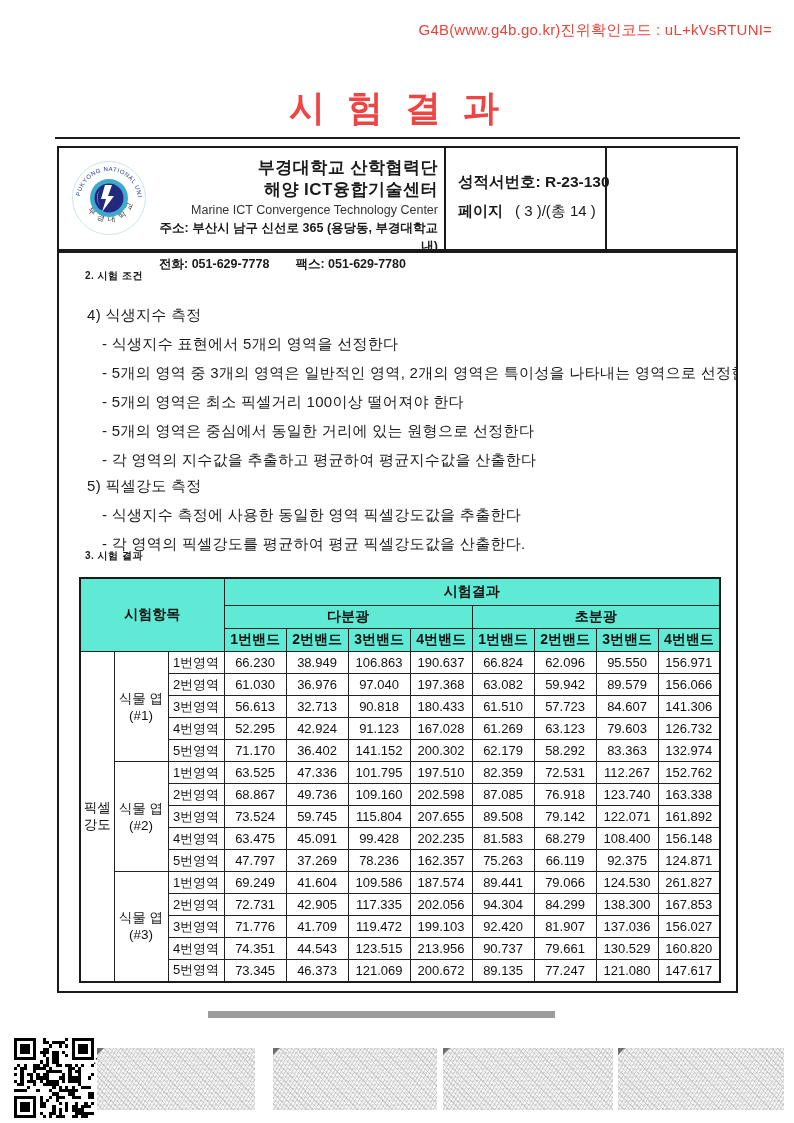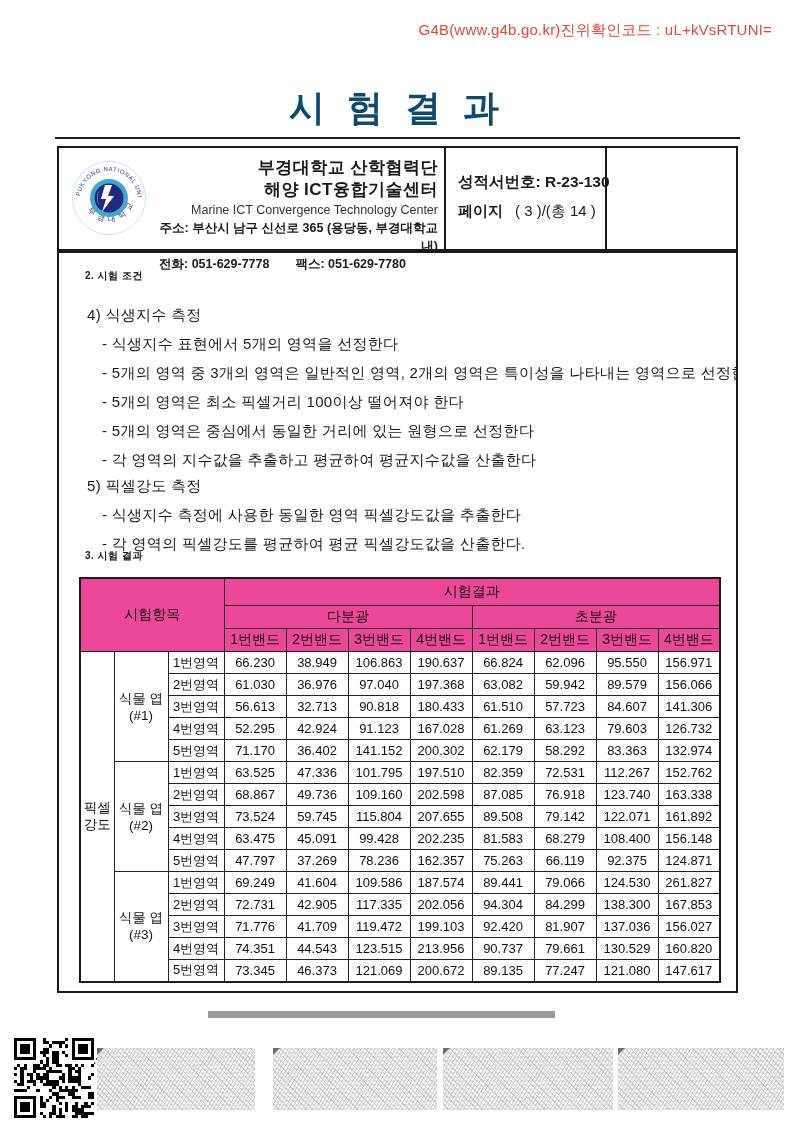--- a/index.html
+++ b/index.html
@@ -5,21 +5,21 @@
   html,body{margin:0;padding:0;}
   body{
     width:794px;height:1123px;position:relative;background:#ffffff;
     font-family:"Liberation Sans", sans-serif;color:#1a1a1a;overflow:hidden;
   }
   
   .red-code{position:absolute;top:21px;left:0;width:772px;text-align:right;
     font-size:15px;color:#e5463c;letter-spacing:.2px;}
   
   .doc-title{position:absolute;top:84px;left:0;width:794px;text-align:center;
-    font-size:36px;font-weight:bold;letter-spacing:6px;color:#0c4a6e;}
+    font-size:36px;font-weight:bold;letter-spacing:6px;color:#ef4444;}
   .title-rule{position:absolute;top:137px;left:55px;width:685px;height:2px;background:#1a1a1a;}
   
   .header-box{position:absolute;left:57px;top:146px;width:681px;height:105px;
     border:2px solid #1a1a1a;display:flex;box-sizing:border-box;}
   .hb-cell1{width:385px;box-sizing:border-box;padding:9px 6px 6px 12px;display:flex;}
   .hb-cell2{width:161px;box-sizing:border-box;border-left:2px solid #1a1a1a;padding:19px 0 0 12px;}
   .hb-cell3{flex:1;border-left:2px solid #1a1a1a;}
   .logo-wrap{width:76px;height:76px;margin-top:3px;flex:0 0 auto;}
   .org-block{margin-left:12px;line-height:1;text-align:right;}
   .org-line1,.org-line2{font-size:17px;font-weight:bold;line-height:22px;letter-spacing:.5px;}
@@ -41,21 +41,21 @@
   .cond-title{font-size:15px;line-height:29px;letter-spacing:.3px;}
   .cond-lines{margin-left:15px;}
   .cond-line{font-size:15px;line-height:29px;white-space:nowrap;letter-spacing:.3px;}
   
   .result-table-wrap{position:absolute;left:20px;top:324px;}
   table.result{border-collapse:collapse;table-layout:fixed;width:640px;
     font-size:13px;color:#111;}
   table.result{border:2px solid #1a1a1a;}
   table.result td{border:1px solid #222;text-align:center;vertical-align:middle;
     padding:0;overflow:hidden;white-space:nowrap;}
-  table.result thead td{background:#ec4899;font-weight:normal;font-size:14px;}
+  table.result thead td{background:#5eead4;font-weight:bold;font-size:14px;}
   tr.hr1 td{height:26px;}
   tr.hr2 td{height:22px;}
   tr.hr3 td{height:22px;}
   table.result tbody tr{height:22px;}
   td.cat-cell,td.grp-cell{font-size:13.5px;line-height:17px;}
   td.reg-cell{font-size:13px;}
   td.val-cell{font-size:13px;}
   
   .doc-code{position:absolute;left:57px;top:1022px;font-size:12px;font-weight:bold;margin-top:34px;}
   .gray-bar{position:absolute;left:208px;top:1011px;width:347px;height:7px;background:#9b9b9b;}

